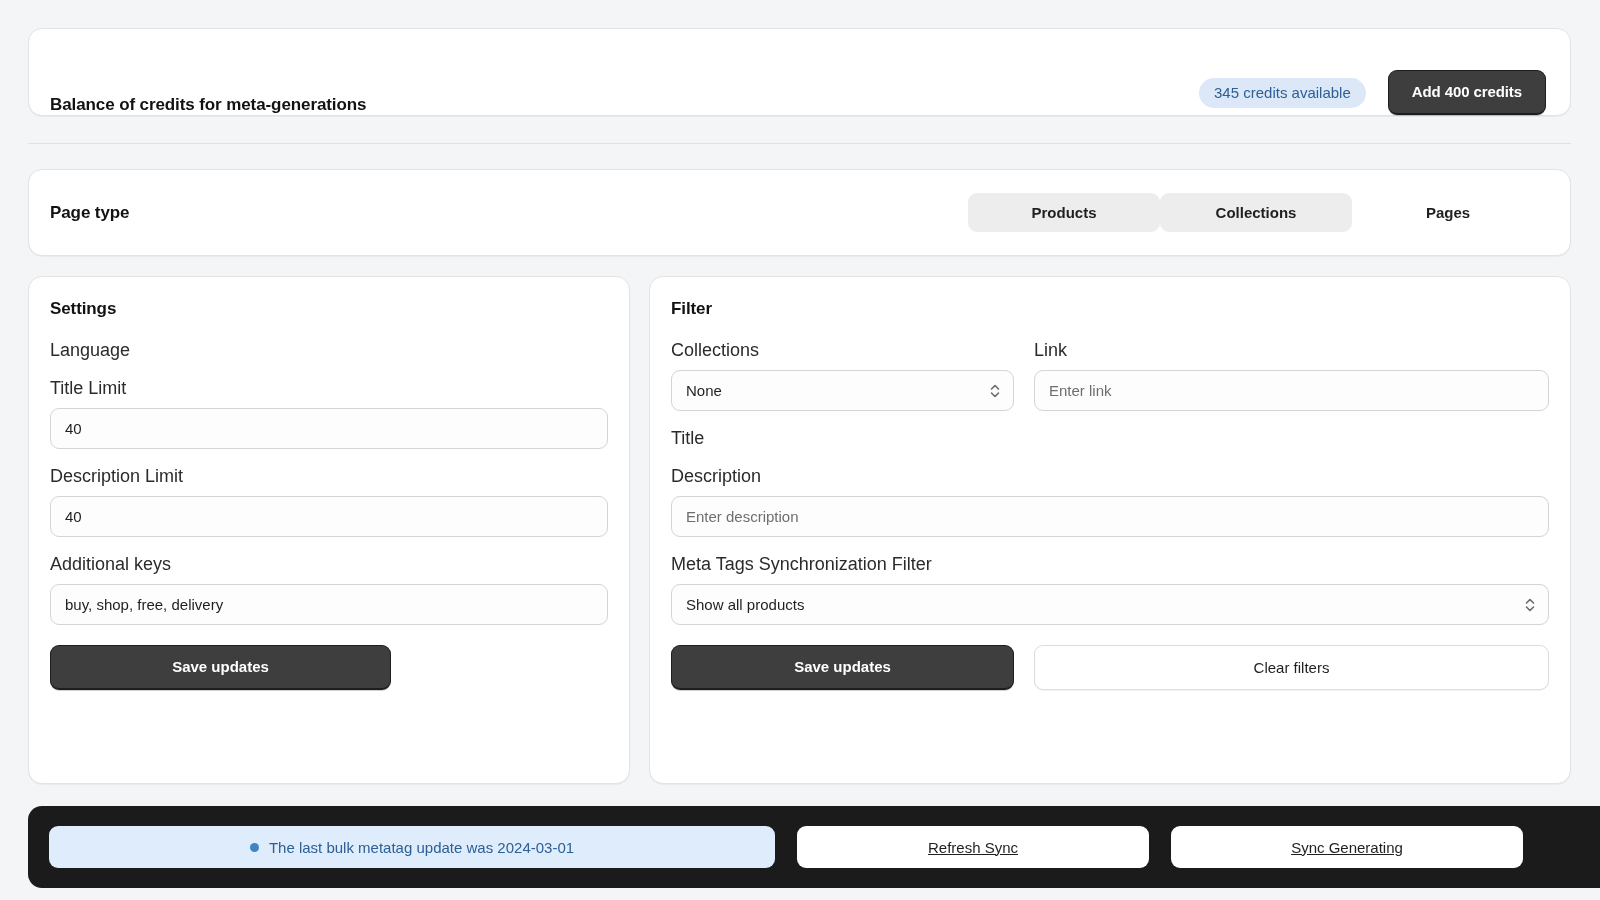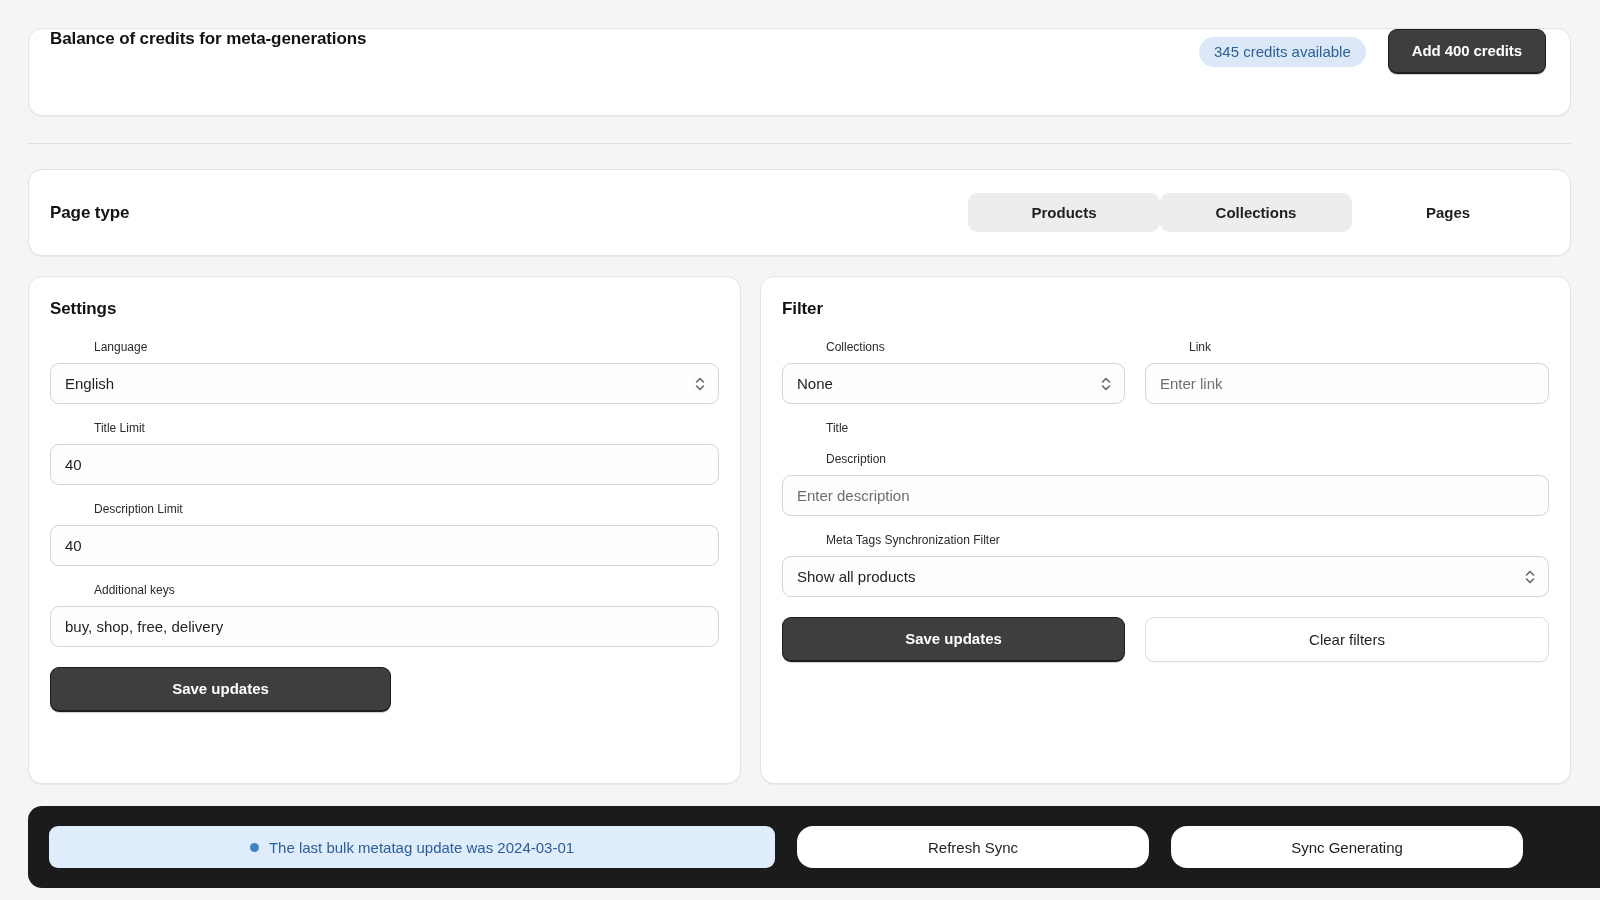--- a/index.html
+++ b/index.html
@@ -25,21 +25,21 @@
     background: #ffffff;
     border: 1px solid #e3e3e3;
     border-radius: 14px;
     box-shadow: 0 1px 0 rgba(0,0,0,0.045);
   }
 
   
   .credits-card {
     height: 88px;
     display: flex;
-    align-items: flex-start;
+    align-items: flex-end;
     justify-content: space-between;
     padding: 0 24px 0 21px;
   }
   .credits-title {
     font-size: 17px;
     font-weight: bold;
     letter-spacing: -0.1px;
     color: #121212;
   }
   .credits-right {
@@ -114,21 +114,21 @@
     font-weight: bold;
   }
   .tab.active { background: #ededed; }
 
   
   .columns {
     display: flex;
     gap: 19px;
     margin-top: 20px;
   }
-  .col-settings { width: 713px; }
+  .col-settings { width: 602px; }
   .col-filter   { flex: 1; }
 
   .panel {
     background: #ffffff;
     border: 1px solid #e3e3e3;
     border-radius: 14px;
     box-shadow: 0 1px 0 rgba(0,0,0,0.045);
     padding: 22px 21px 24px 21px;
   }
   .col-settings .panel { height: 508px; }
@@ -138,24 +138,23 @@
     font-size: 17px;
     font-weight: bold;
     letter-spacing: -0.1px;
     color: #121212;
     margin-bottom: 21px;
   }
 
   .field { margin-bottom: 17px; }
   .field-label {
     display: block;
-    font-size: 12px;
+    font-size: 18px;
     color: #2b2b2b;
     margin-bottom: 9px;
-    margin-left: 44px;
   }
 
   .control {
     position: relative;
     width: 100%;
   }
   .input,
   .selectbox {
     width: 100%;
     height: 41px;
@@ -251,24 +250,25 @@
     border-radius: 50%;
     background: #3d84c6;
     flex: none;
   }
   .bar-btn {
     width: 352px;
     height: 42px;
     background: #ffffff;
     color: #1f1f1f;
     border: none;
-    border-radius: 16px;
-    font-family: "Liberation Sans", sans-serif;
-    font-size: 15px;
-    cursor: pointer;
+    border-radius: 9px;
+    font-family: "Liberation Sans", sans-serif;
+    font-size: 15px;
+    cursor: pointer;
+    text-decoration: underline;
   }
 </style>
 </head>
 <body>
 
 <div class="page">
 
   <div class="card credits-card">
     <div class="credits-title">Balance of credits for meta-generations</div>
     <div class="credits-right">
@@ -289,29 +289,20 @@
   </div>
 
   <div class="columns">
 
     <div class="col-settings">
       <div class="panel">
         <div class="panel-title">Settings</div>
 
         <div class="field">
           <label class="field-label">Language</label>
-          <div class="control">
-            <div class="selectbox">English</div>
-            <span class="stepper-icon">
-              <svg viewBox="0 0 12 18" width="12" height="18" fill="none" stroke="currentColor" stroke-width="1.6" stroke-linecap="round" stroke-linejoin="round">
-                <polyline points="2.5,7 6,3.5 9.5,7"></polyline>
-                <polyline points="2.5,11 6,14.5 9.5,11"></polyline>
-              </svg>
-            </span>
-          </div>
         </div>
 
         <div class="field">
           <label class="field-label">Title Limit</label>
           <div class="control">
             <input class="input" type="text" value="40" style="">
           </div>
         </div>
 
         <div class="field">

